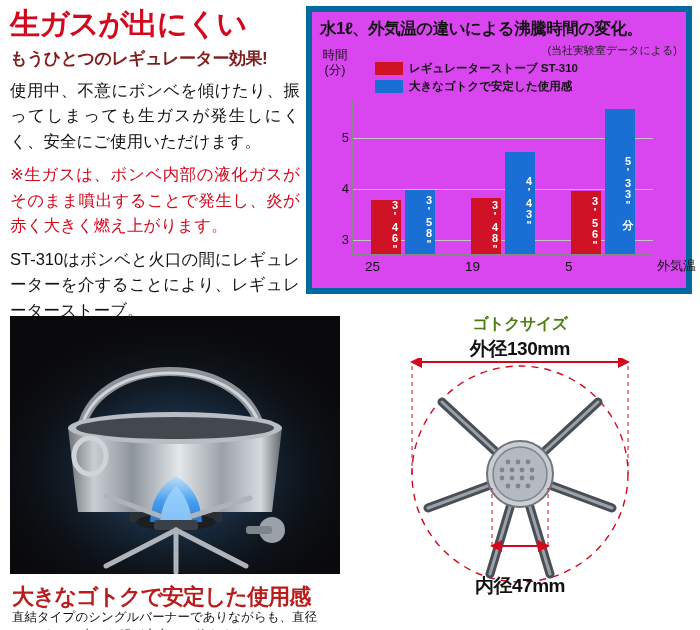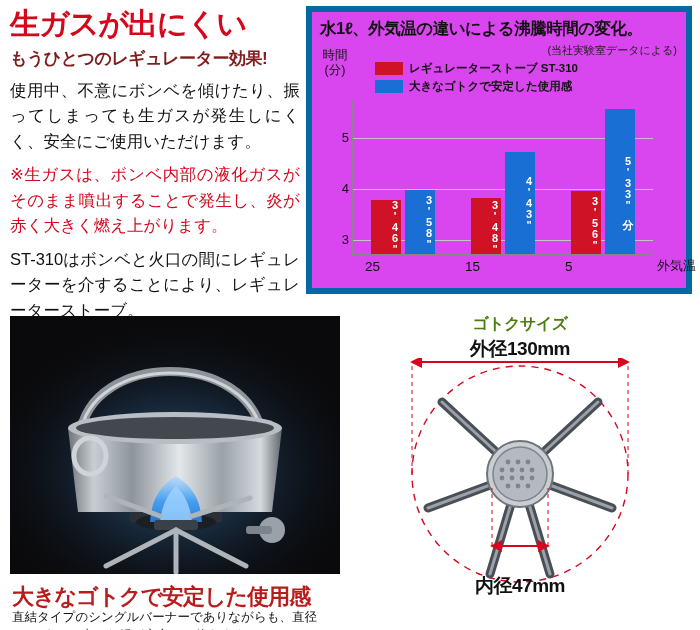--- a/index.html
+++ b/index.html
@@ -172,21 +172,21 @@
           </div>
           <div class="xtick" style="left: 12px;">25</div>
           <div class="group" style="left: 112px;">
             <div class="bar red" style="height: 55.9016px; background: rgb(207, 18, 38);">
               <span class="val">3'48"</span>
             </div>
             <div class="bar blue" style="height: 102.452px; background: rgb(26, 111, 212);">
               <span class="val">4'43"</span>
             </div>
           </div>
-          <div class="xtick" style="left: 112px;">15</div>
+          <div class="xtick" style="left: 112px;">19</div>
           <div class="group" style="left: 212px;">
             <div class="bar red" style="height: 62.6607px; background: rgb(207, 18, 38);">
               <span class="val">3'56"</span>
             </div>
             <div class="bar blue tall" style="height: 144.836px; background: rgb(26, 111, 212);">
               <span class="val">5'33"分</span>
             </div>
           </div>
           <div class="xtick" style="left: 212px;">5</div>
         </div>

